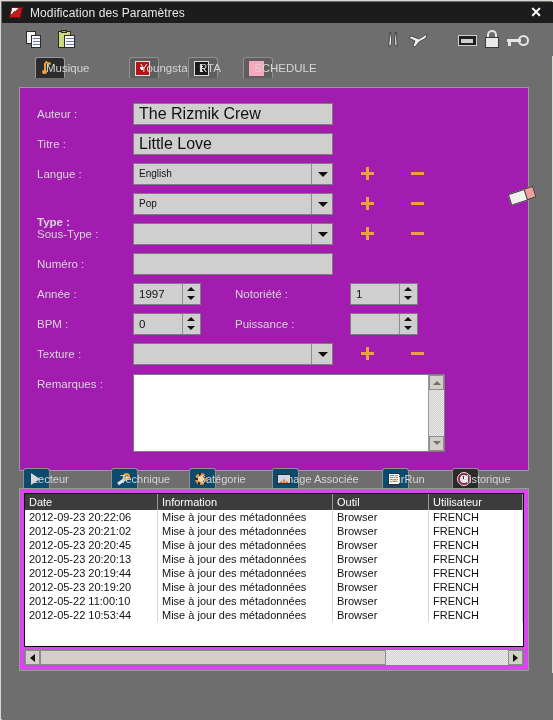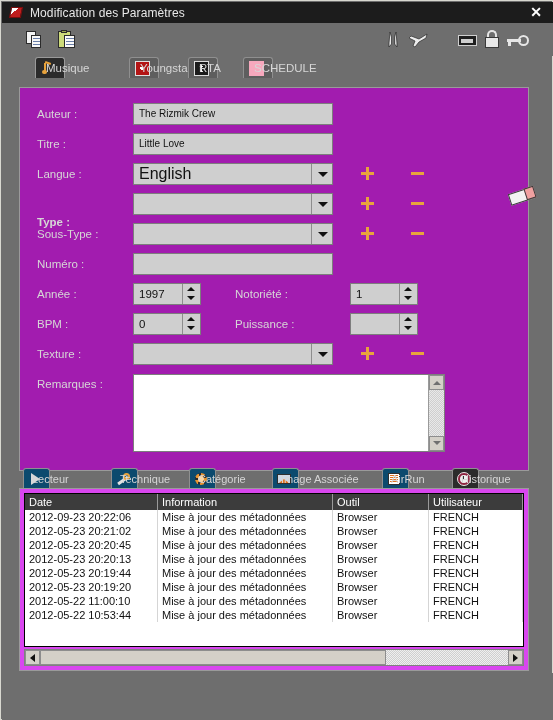--- a/index.html
+++ b/index.html
@@ -70,24 +70,24 @@
      background:radial-gradient(circle at 35% 40%,#fff 0 22%,transparent 23%),#b31515;}
   .ti-tw{background:#1b1b1b;border:1px solid #dcdcdc;box-sizing:border-box;color:#fff;
      font-size:10px;font-weight:bold;text-align:center;line-height:13px;}
   .ti-pink{background:#f7a8bd;}
 
   
   .form{position:absolute;left:18px;top:76px;width:510px;height:384px;background:#a21caf;
         border:1px solid #9a9a9a;box-sizing:border-box;margin-top:10px;}
   .lbl{position:absolute;color:#d6d6d6;font-size:11.5px;line-height:22px;white-space:nowrap;}
   .inp{position:absolute;height:22px;background:#cfcfcf;border:1px solid #7d7d7d;
-       box-sizing:border-box;color:#111;font-size:10px;line-height:20px;padding-left:5px;
+       box-sizing:border-box;color:#111;font-size:16px;line-height:20px;padding-left:5px;
        overflow:hidden;white-space:nowrap;}
   .combo{position:absolute;height:22px;background:#cfcfcf;border:1px solid #7d7d7d;box-sizing:border-box;}
-  .combo .val{position:absolute;left:5px;top:0;right:24px;line-height:20px;color:#111;font-size:16px;
+  .combo .val{position:absolute;left:5px;top:0;right:24px;line-height:20px;color:#111;font-size:10px;
        overflow:hidden;white-space:nowrap;}
   .combo .arrow{position:absolute;right:0;top:0;width:21px;height:20px;background:#cfcfcf;
        border-left:1px solid #8d8d8d;box-sizing:border-box;}
   .combo .arrow b{position:absolute;left:6px;top:8px;width:0;height:0;border-left:5px solid transparent;
        border-right:5px solid transparent;border-top:5px solid #101010;}
   .spin{position:absolute;height:22px;background:#cfcfcf;border:1px solid #7d7d7d;box-sizing:border-box;}
   .spin .val{position:absolute;left:5px;top:0;right:20px;line-height:20px;color:#111;font-size:11.5px;}
   .spin .btns{position:absolute;right:0;top:0;width:18px;height:20px;background:#cfcfcf;border-left:1px solid #8d8d8d;box-sizing:border-box;}
   .spin .btns b{position:absolute;left:4px;top:3px;width:0;height:0;border-left:4px solid transparent;
        border-right:4px solid transparent;border-bottom:4px solid #101010;}
@@ -258,20 +258,21 @@
     <div class="plus" style="left:341px;top:79px;width:13px;height:13px;">
         <b></b>
         <i></i>
       </div>
     <div class="minus" style="left:391px;top:79px;width:13px;height:13px;">
         <b></b>
       </div>
 
     <div class="lbl" style="left:17px;top:123px;font-weight:bold;">Type :</div>
     <div class="combo" style="left:113px;top:105px;width:200px;">
+      <div class="val">Pop</div>
       <div class="arrow">
           <b></b>
         </div>
     </div>
     <div class="plus" style="left:341px;top:109px;width:13px;height:13px;">
         <b></b>
         <i></i>
       </div>
     <div class="minus" style="left:391px;top:109px;width:13px;height:13px;">
         <b></b>

